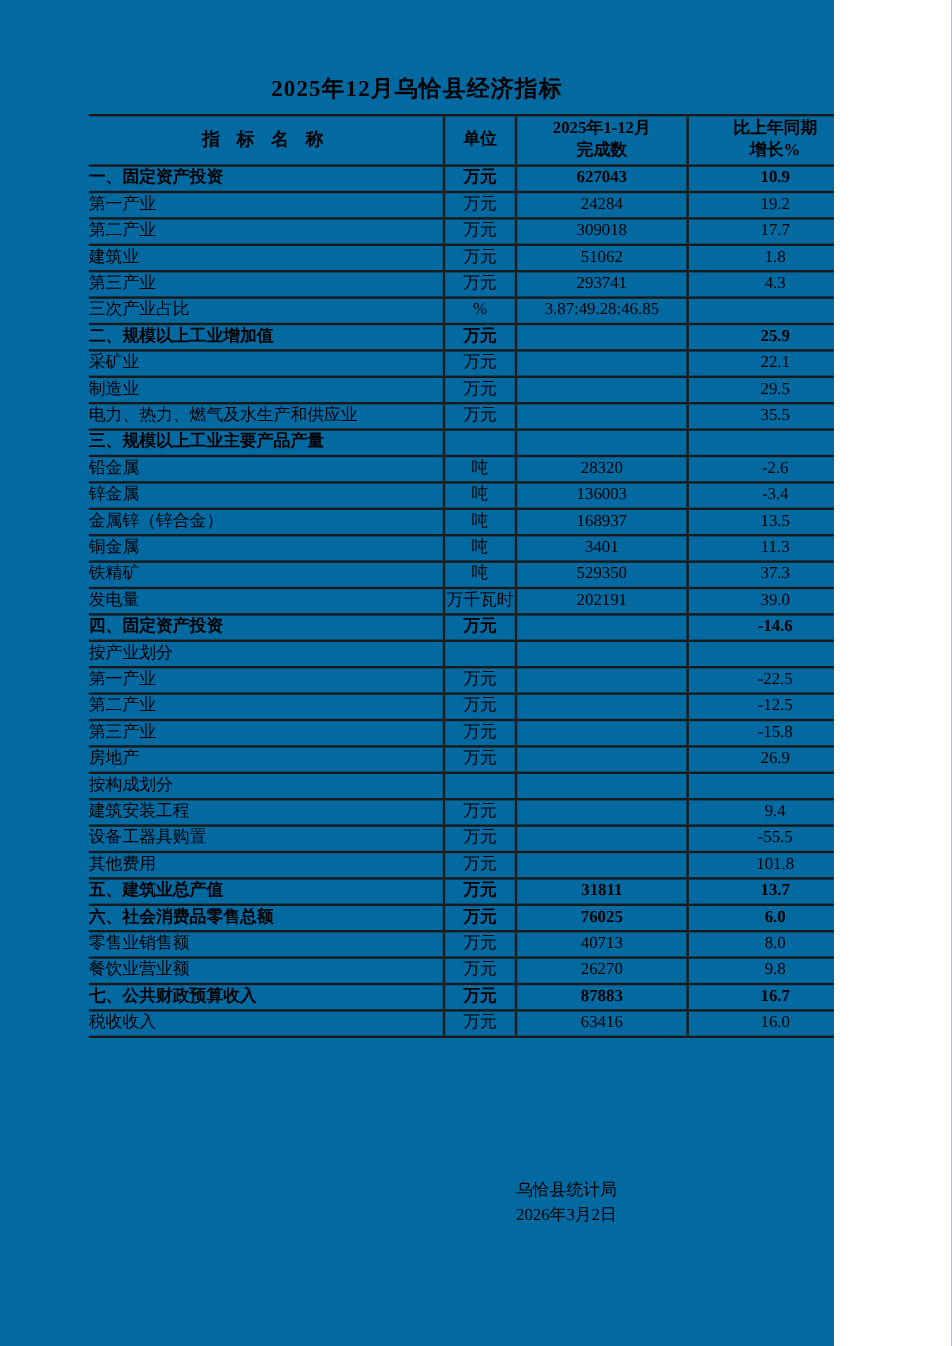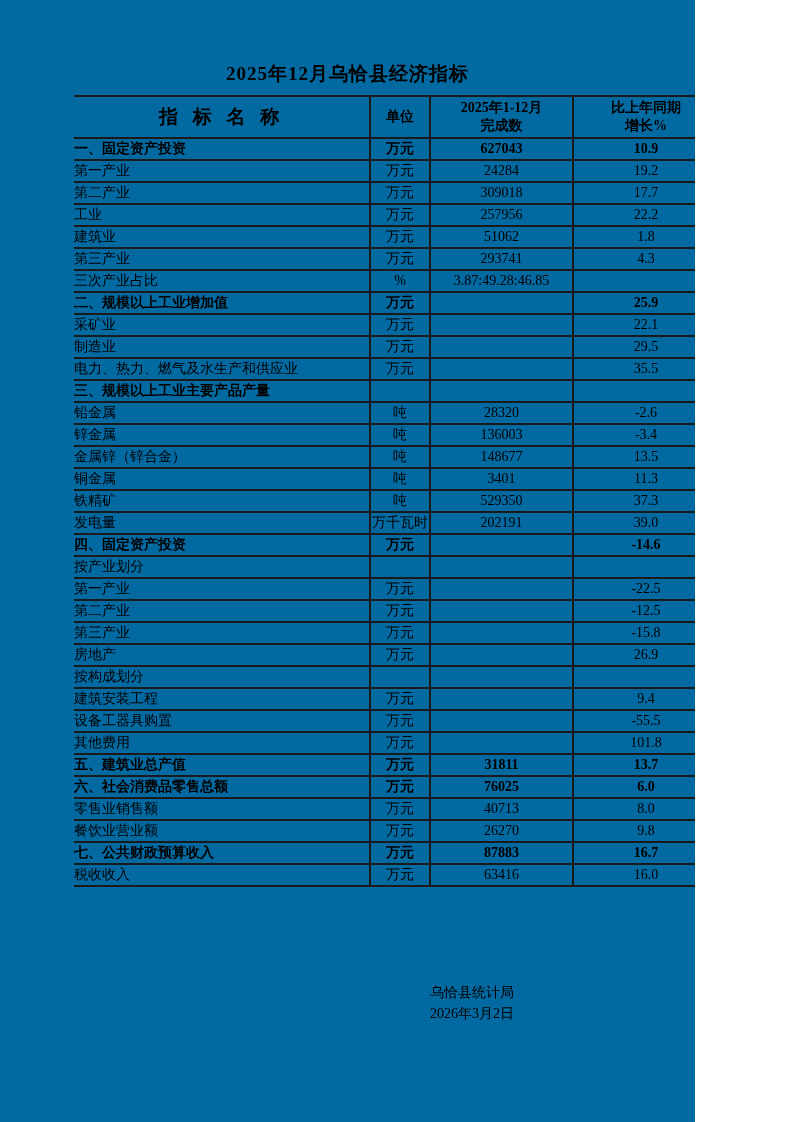--- a/index.html
+++ b/index.html
@@ -31,21 +31,21 @@
     border-top: 2px solid #1a1a1a;
     border-bottom: 2px solid #1a1a1a;
     padding: 0; margin: 0;
     vertical-align: middle;
     overflow: hidden; white-space: nowrap;
   }
   
   .doc-table th + th, .doc-table td + td { border-left: 2px solid #1a1a1a; }
 
   .doc-table thead th { height: 40px; font-weight: bold; text-align: center; line-height: 18px; }
-  .doc-table thead th.h-name { letter-spacing: 5px; font-size: 19px; }
+  .doc-table thead th.h-name { letter-spacing: 5px; font-size: 15px; }
 
   .doc-table tbody td { height: 20px; line-height: 20px; text-align: center; }
   .doc-table tbody td.c-name { text-align: left; }
   .doc-table tbody tr.bold td { font-weight: bold; }
 
   .indent-0 { padding-left: 4px; }
   .indent-1 { padding-left: 19px; }
   .indent-2 { padding-left: 37px; }
   .indent-3 { padding-left: 53px; }
 
@@ -95,26 +95,20 @@
           <td class="c-value">24284</td>
           <td class="c-growth">19.2</td>
         </tr>
         <tr>
           <td class="c-name indent-2">第二产业</td>
           <td class="c-unit">万元</td>
           <td class="c-value">309018</td>
           <td class="c-growth">17.7</td>
         </tr>
         <tr>
-          <td class="c-name indent-3">工业</td>
-          <td class="c-unit">万元</td>
-          <td class="c-value">257956</td>
-          <td class="c-growth">22.2</td>
-        </tr>
-        <tr>
           <td class="c-name indent-3">建筑业</td>
           <td class="c-unit">万元</td>
           <td class="c-value">51062</td>
           <td class="c-growth">1.8</td>
         </tr>
         <tr>
           <td class="c-name indent-2">第三产业</td>
           <td class="c-unit">万元</td>
           <td class="c-value">293741</td>
           <td class="c-growth">4.3</td>
@@ -163,21 +157,21 @@
         </tr>
         <tr>
           <td class="c-name indent-2">锌金属</td>
           <td class="c-unit">吨</td>
           <td class="c-value">136003</td>
           <td class="c-growth">-3.4</td>
         </tr>
         <tr>
           <td class="c-name indent-2">金属锌（锌合金）</td>
           <td class="c-unit">吨</td>
-          <td class="c-value">148677</td>
+          <td class="c-value">168937</td>
           <td class="c-growth">13.5</td>
         </tr>
         <tr>
           <td class="c-name indent-2">铜金属</td>
           <td class="c-unit">吨</td>
           <td class="c-value">3401</td>
           <td class="c-growth">11.3</td>
         </tr>
         <tr>
           <td class="c-name indent-2">铁精矿</td>

